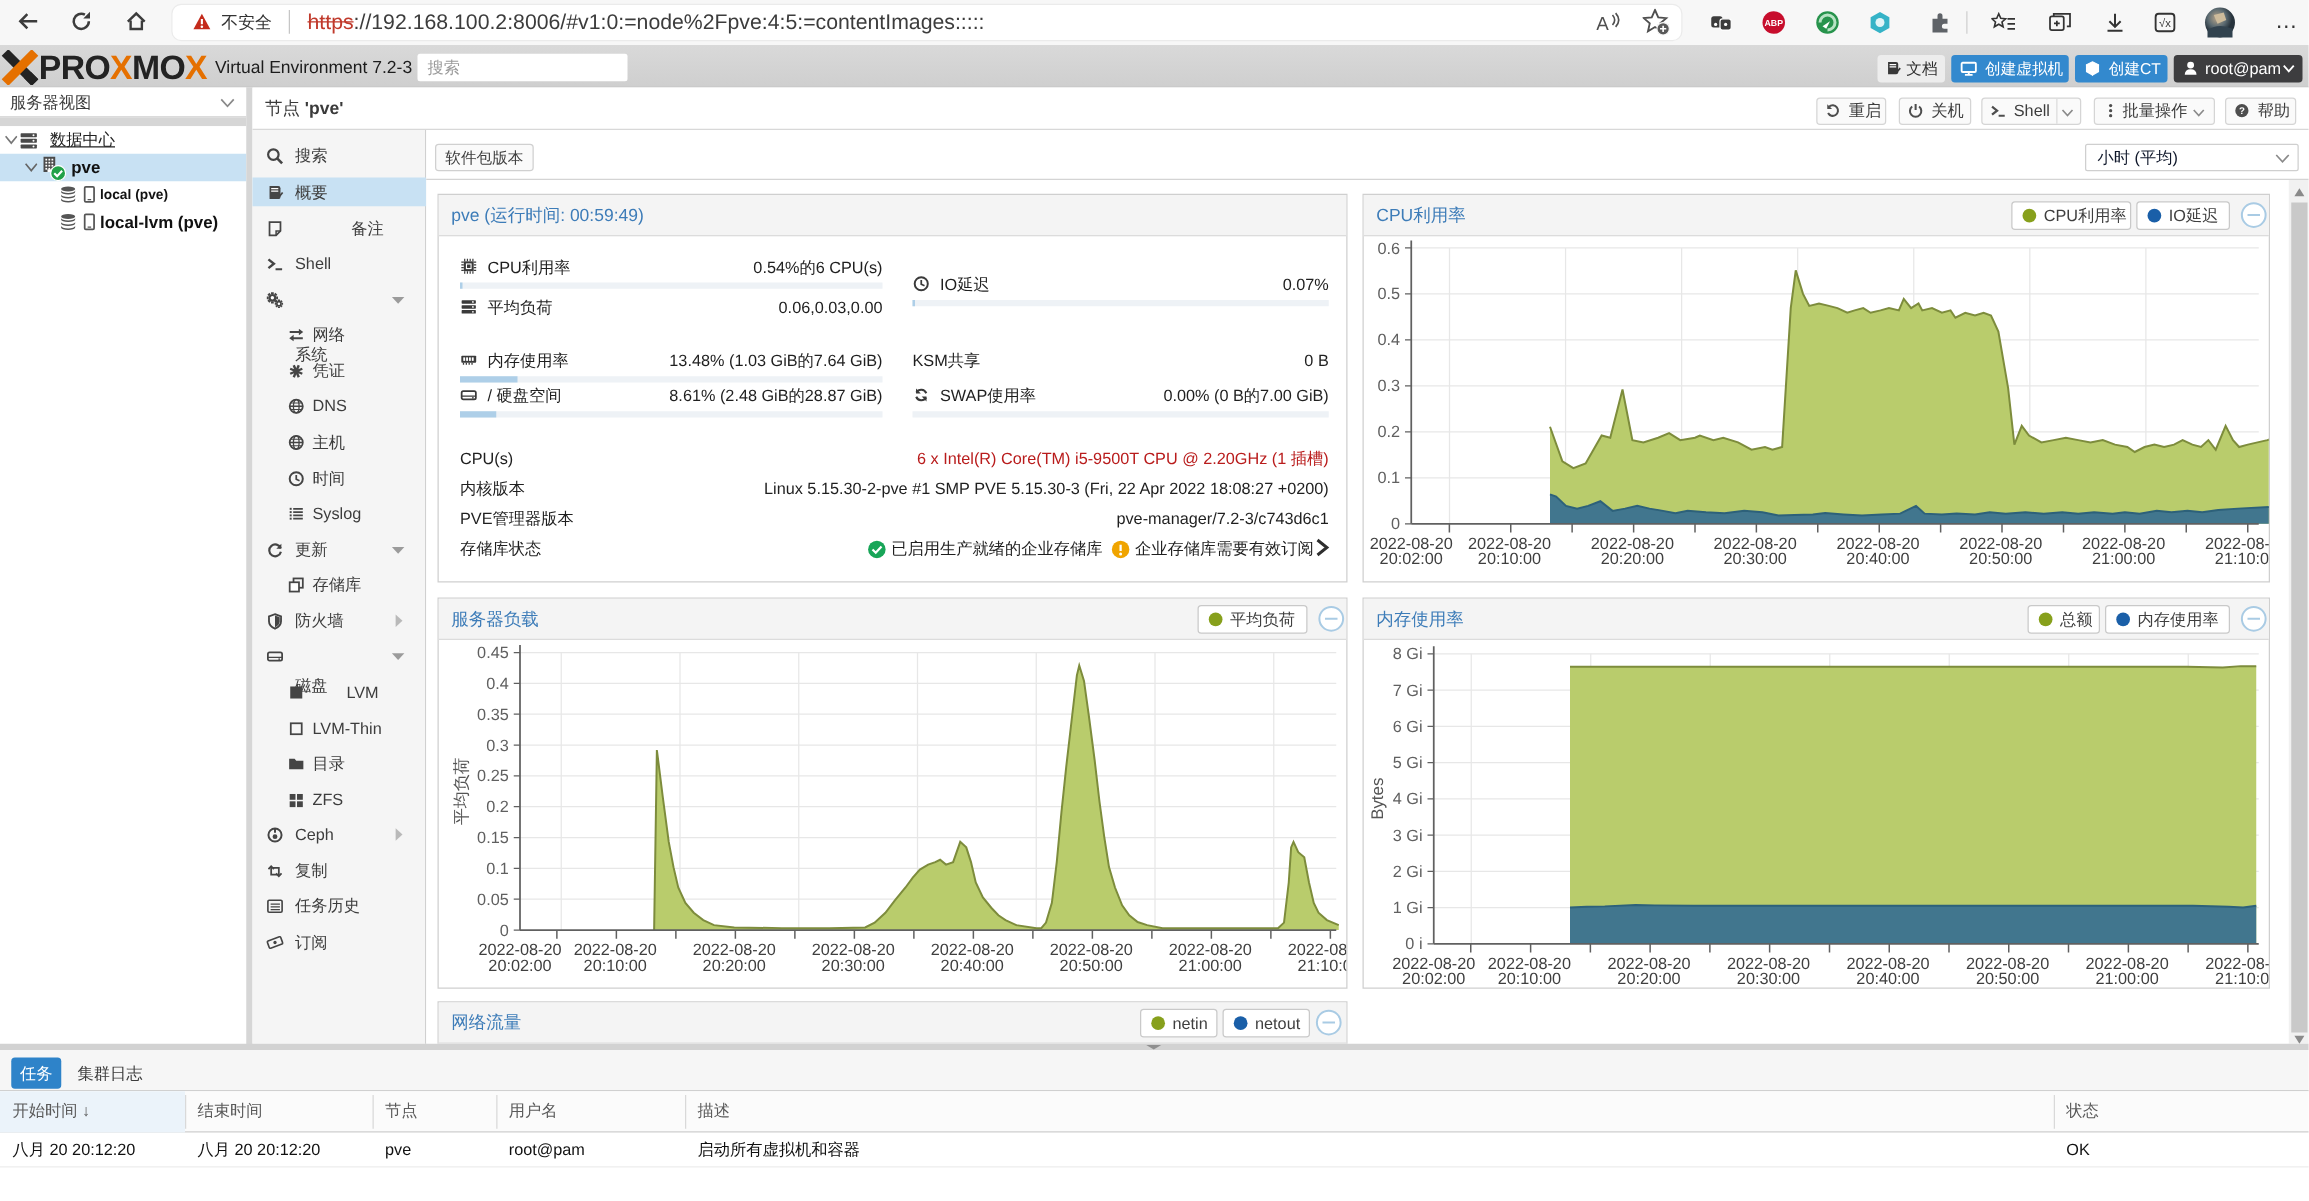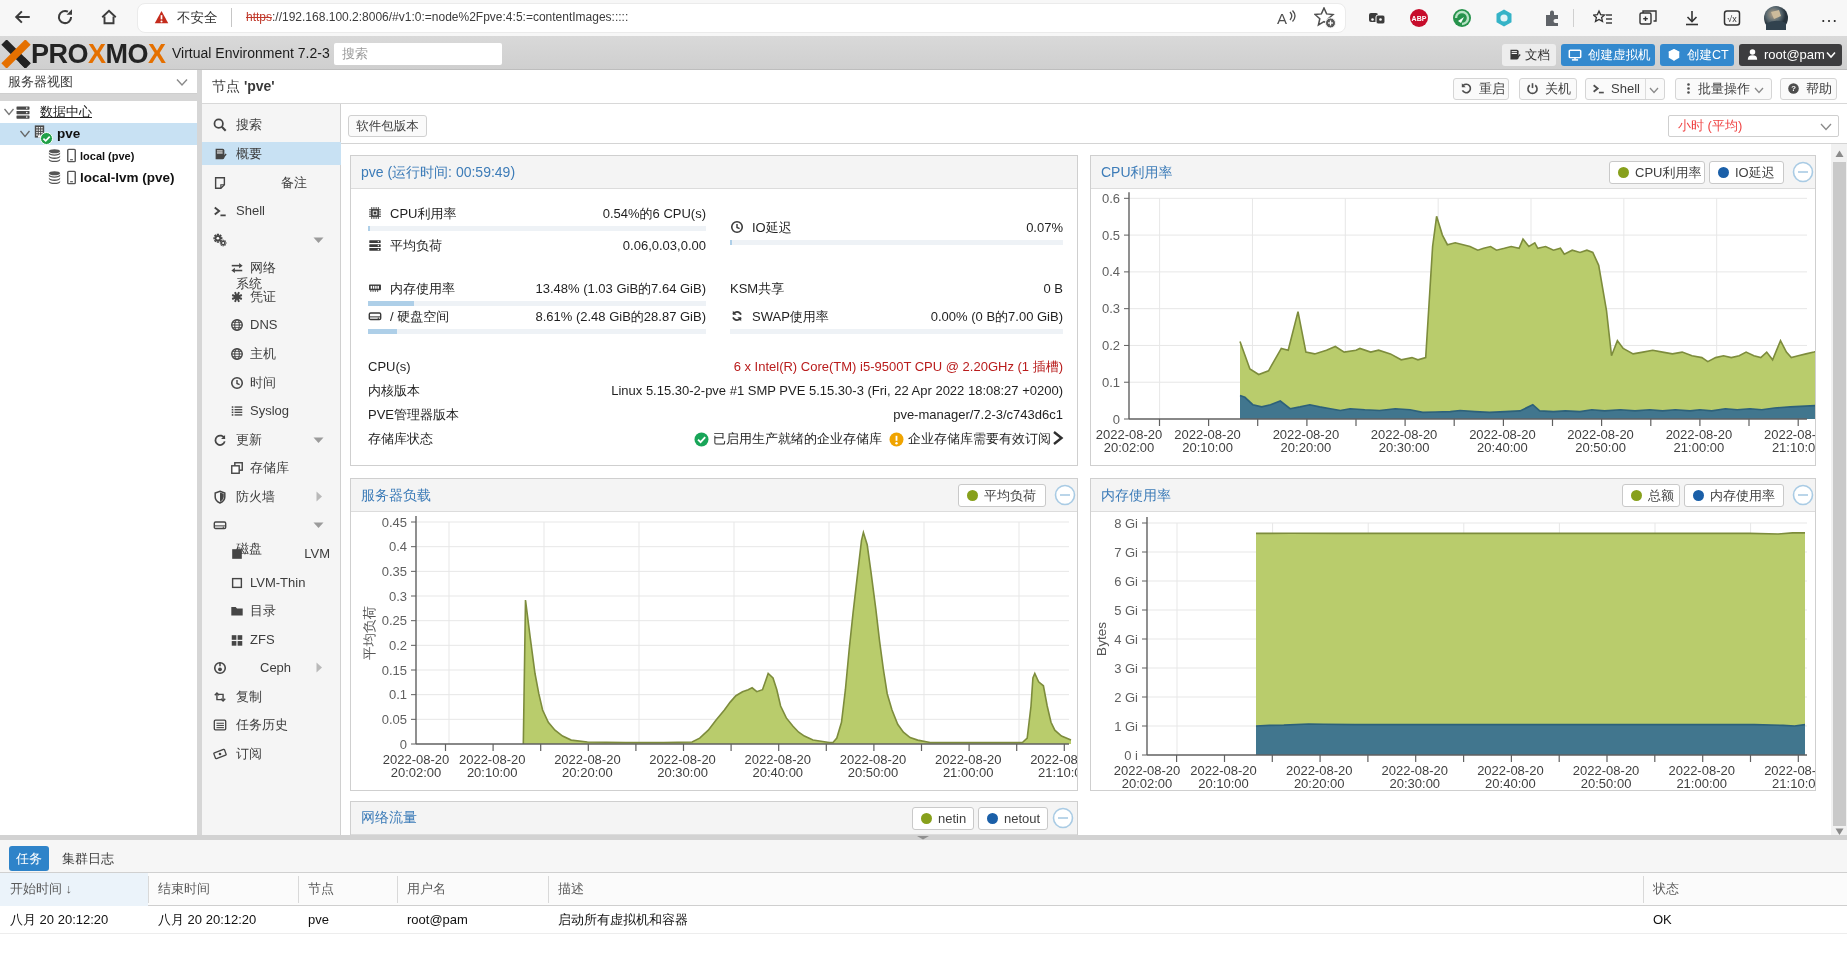--- a/index.html
+++ b/index.html
@@ -14,21 +14,21 @@
     <path d="M 2.25 9.225 L 9.0 2.8125 L 15.75 9.225" fill="none" stroke="#3c3c3c" stroke-width="1.9124999999999999"></path>
     <path d="M 4.5 8.4375 L 4.5 15.1875 L 13.5 15.1875 L 13.5 8.4375" fill="none" stroke="#3c3c3c" stroke-width="1.9124999999999999"></path>
   </svg>
 <svg style="position:absolute;left:154px;top:10px;" width="15" height="15" viewBox="0 0 15 15">
     <path d="M 7.5 0.9375 L 14.25 13.3125 L 0.75 13.3125 Z" fill="#c42b1c"></path>
     <line x1="7.5" y1="5.15625" x2="7.5" y2="9.375" stroke="#fff" stroke-width="1.6875"></line>
     <circle cx="7.5" cy="11.4375" r="1.03125" fill="#fff"></circle>
   </svg>
 <div style="position:absolute;left:177px;top:0px;width:50px;height:35px;font-size:13.5px;color:#333;text-align:left;font-weight:400;line-height:35px;white-space:nowrap;">不安全</div>
 <div style="position:absolute;left:231px;top:8px;width:1px;height:19px;background:#c6c6c6;"></div>
-<div style="position:absolute;left:246px;top:0px;width:700px;height:35px;font-size:12px;color:#3c3c3c;text-align:left;font-weight:400;line-height:35px;white-space:nowrap;"><span style="color:#c0392b;text-decoration:line-through;">https</span><span style="color:#3c3c3c;">://192.168.100.2:8006/#v1:0:=node%2Fpve:4:5:=contentImages:::::</span></div>
+<div style="position:absolute;left:246px;top:0px;width:700px;height:35px;font-size:17px;color:#3c3c3c;text-align:left;font-weight:400;line-height:35px;white-space:nowrap;"><span style="color:#c0392b;text-decoration:line-through;">https</span><span style="color:#3c3c3c;">://192.168.100.2:8006/#v1:0:=node%2Fpve:4:5:=contentImages:::::</span></div>
 <svg style="position:absolute;left:1277px;top:8px;" width="22" height="20" viewBox="0 0 22 20">
     <text x="0" y="16" font-size="15" fill="#4f4f4f" font-family="Liberation Sans,sans-serif">A</text>
     <path d="M 13 4 Q 16.5 8 13 12" fill="none" stroke="#4f4f4f" stroke-width="1.3"></path>
     <path d="M 15.5 2.5 Q 20.5 8 15.5 13.5" fill="none" stroke="#4f4f4f" stroke-width="1.3"></path>
   </svg>
 <svg style="position:absolute;left:1314px;top:7px;" width="22" height="22" viewBox="0 0 22 22">
     <path d="M 10 1 L 12.6 6.9 L 19 7.5 L 14.2 11.7 L 15.6 18 L 10 14.6 L 4.4 18 L 5.8 11.7 L 1 7.5 L 7.4 6.9 Z" fill="none" stroke="#4f4f4f" stroke-width="1.5"></path>
     <circle cx="16.5" cy="16" r="5" fill="#595959" stroke="#f7f7f7" stroke-width="1"></circle>
     <line x1="16.5" y1="13.5" x2="16.5" y2="18.5" stroke="#fff" stroke-width="1.3"></line>
     <line x1="14" y1="16" x2="19" y2="16" stroke="#fff" stroke-width="1.3"></line>
@@ -365,42 +365,42 @@
     <line x1="1.3125" y1="7.875" x2="12.6875" y2="7.875" stroke="#454545" stroke-width="1.05"></line>
     <circle cx="10.325000000000001" cy="9.275" r="0.7000000000000001" fill="#454545"></circle>
   </svg>
 <div style="position:absolute;left:236px;top:514.38px;width:80px;height:22px;font-size:13px;color:#3d3d3d;text-align:left;font-weight:400;line-height:22px;white-space:nowrap;margin-top:24px;">磁盘</div>
 <svg style="position:absolute;left:313px;top:522.38px;" width="11" height="7" viewBox="0 0 11 7">
     <path d="M 0.5 0.5 L 5.5 6 L 10.5 0.5 Z" fill="#9b9b9b"></path>
   </svg>
 <svg style="position:absolute;left:230px;top:546.95px;" width="14" height="14" viewBox="0 0 14 14">
     <rect x="2.1875" y="2.1875" width="9.625" height="9.625" fill="#454545"></rect>
   </svg>
-<div style="position:absolute;left:250px;top:542.95px;width:80px;height:22px;font-size:13px;color:#3d3d3d;text-align:right;font-weight:400;line-height:22px;white-space:nowrap;">LVM</div>
+<div style="position:absolute;left:250px;top:542.95px;width:80px;height:22px;font-size:13px;color:#3d3d3d;text-align:center;font-weight:400;line-height:22px;white-space:nowrap;">LVM</div>
 <svg style="position:absolute;left:230px;top:575.52px;" width="14" height="14" viewBox="0 0 14 14">
     <rect x="2.625" y="2.625" width="8.75" height="8.75" fill="none" stroke="#454545" stroke-width="1.4000000000000001"></rect>
   </svg>
 <div style="position:absolute;left:250px;top:571.52px;width:80px;height:22px;font-size:13px;color:#3d3d3d;text-align:left;font-weight:400;line-height:22px;white-space:nowrap;">LVM-Thin</div>
 <svg style="position:absolute;left:230px;top:604.09px;" width="14" height="14" viewBox="0 0 14 14">
     <path d="M 1.3125 3.0625 L 5.6875 3.0625 L 7.0 4.55 L 12.6875 4.55 L 12.6875 11.375 L 1.3125 11.375 Z" fill="#454545"></path>
   </svg>
 <div style="position:absolute;left:250px;top:600.09px;width:80px;height:22px;font-size:13px;color:#3d3d3d;text-align:left;font-weight:400;line-height:22px;white-space:nowrap;">目录</div>
 <svg style="position:absolute;left:230px;top:632.66px;" width="14" height="14" viewBox="0 0 14 14">
     <rect x="1.75" y="2.1875" width="4.6375" height="4.6375" fill="#454545"></rect>
     <rect x="7.612499999999999" y="2.1875" width="4.6375" height="4.6375" fill="#454545"></rect>
     <rect x="1.75" y="8.049999999999999" width="4.6375" height="4.6375" fill="#454545"></rect>
     <rect x="7.612499999999999" y="8.049999999999999" width="4.6375" height="4.6375" fill="#454545"></rect>
   </svg>
 <div style="position:absolute;left:250px;top:628.66px;width:80px;height:22px;font-size:13px;color:#3d3d3d;text-align:left;font-weight:400;line-height:22px;white-space:nowrap;">ZFS</div>
 <svg style="position:absolute;left:213px;top:661.23px;" width="14" height="14" viewBox="0 0 14 14">
     <circle cx="7.0" cy="7.0" r="5.25" fill="none" stroke="#454545" stroke-width="1.575"></circle>
     <circle cx="7.0" cy="8.3125" r="1.9250000000000003" fill="#454545"></circle>
     <path d="M 7.0 1.75 L 7.0 5.25" stroke="#454545" stroke-width="1.575"></path>
   </svg>
-<div style="position:absolute;left:236px;top:657.23px;width:80px;height:22px;font-size:13px;color:#3d3d3d;text-align:left;font-weight:400;line-height:22px;white-space:nowrap;margin-left:24px;">Ceph</div>
+<div style="position:absolute;left:236px;top:657.23px;width:80px;height:22px;font-size:13px;color:#3d3d3d;text-align:left;font-weight:400;line-height:22px;white-space:nowrap;">Ceph</div>
 <svg style="position:absolute;left:316px;top:662.23px;" width="7" height="11" viewBox="0 0 7 11">
     <path d="M 0.5 0.5 L 6 5.5 L 0.5 10.5 Z" fill="#b9b9b9"></path>
   </svg>
 <svg style="position:absolute;left:213px;top:689.8px;" width="14" height="14" viewBox="0 0 14 14">
     <path d="M 1.75 5.25 L 3.9375 3.0625 L 6.125 5.25" fill="none" stroke="#454545" stroke-width="1.4000000000000001"></path>
     <path d="M 3.9375 3.5 L 3.9375 9.625 L 8.75 9.625" fill="none" stroke="#454545" stroke-width="1.4000000000000001"></path>
     <path d="M 12.25 8.75 L 10.0625 10.9375 L 7.875 8.75" fill="none" stroke="#454545" stroke-width="1.4000000000000001"></path>
     <path d="M 10.0625 10.5 L 10.0625 4.375 L 5.25 4.375" fill="none" stroke="#454545" stroke-width="1.4000000000000001"></path>
   </svg>
 <div style="position:absolute;left:236px;top:685.8px;width:80px;height:22px;font-size:13px;color:#3d3d3d;text-align:left;font-weight:400;line-height:22px;white-space:nowrap;">复制</div>
@@ -413,21 +413,21 @@
 <div style="position:absolute;left:236px;top:714.37px;width:80px;height:22px;font-size:13px;color:#3d3d3d;text-align:left;font-weight:400;line-height:22px;white-space:nowrap;">任务历史</div>
 <svg style="position:absolute;left:213px;top:746.9399999999999px;" width="14" height="14" viewBox="0 0 14 14">
     <rect x="1.3125" y="3.9375" width="11.375" height="6.125" rx="0.875" fill="none" stroke="#454545" stroke-width="1.3125" transform="rotate(-20 7.0 7.0)"></rect>
     <circle cx="7.0" cy="7.0" r="1.3125" fill="#454545"></circle>
   </svg>
 <div style="position:absolute;left:236px;top:742.9399999999999px;width:80px;height:22px;font-size:13px;color:#3d3d3d;text-align:left;font-weight:400;line-height:22px;white-space:nowrap;">订阅</div>
 <div style="position:absolute;left:341px;top:104px;width:1506px;height:40px;background:#fff;border-bottom:1px solid #d4d4d4;"></div>
 <div style="position:absolute;left:348px;top:115px;width:79px;height:22px;background:#fafafa;border:1px solid #d0d0d0;border-radius:3px;"></div>
 <div style="position:absolute;left:348px;top:115px;width:79px;height:22px;font-size:12.5px;color:#3e3e3e;text-align:center;font-weight:400;line-height:22px;white-space:nowrap;">软件包版本</div>
 <div style="position:absolute;left:1668px;top:115px;width:171px;height:22px;background:#fff;border:1px solid #cfcfcf;border-radius:2px;"></div>
-<div style="position:absolute;left:1678px;top:115px;width:120px;height:22px;font-size:13px;color:#ef4444;text-align:left;font-weight:400;line-height:22px;white-space:nowrap;">小时 (平均)</div>
+<div style="position:absolute;left:1678px;top:115px;width:120px;height:22px;font-size:13px;color:#0f172a;text-align:left;font-weight:400;line-height:22px;white-space:nowrap;">小时 (平均)</div>
 <svg style="position:absolute;left:1820px;top:123px;" width="12" height="8" viewBox="0 0 12 8">
     <path d="M 1 1 L 6 6.5 L 11 1" fill="none" stroke="#8a8a8a" stroke-width="1.3"></path>
   </svg>
 <div style="position:absolute;left:341px;top:144px;width:1490px;height:691px;background:#fff;"></div>
 <div style="position:absolute;left:350px;top:155px;width:728px;height:311px;background:#fff;border:1px solid #cfcfcf;"></div>
 <div style="position:absolute;left:351px;top:156px;width:726px;height:33px;background:#f4f4f4;border-bottom:1px solid #dcdcdc;"></div>
 <div style="position:absolute;left:361px;top:156px;width:400px;height:33px;font-size:14px;color:#3d7cb8;text-align:left;font-weight:400;line-height:33px;white-space:nowrap;">pve (运行时间: 00:59:49)</div>
 <svg style="position:absolute;left:368px;top:206px;" width="14" height="14" viewBox="0 0 14 14">
     <rect x="3.0625" y="3.0625" width="7.875" height="7.875" fill="#3a3a3a"></rect>
     <rect x="4.7250000000000005" y="4.7250000000000005" width="4.55" height="4.55" fill="#fff"></rect>

